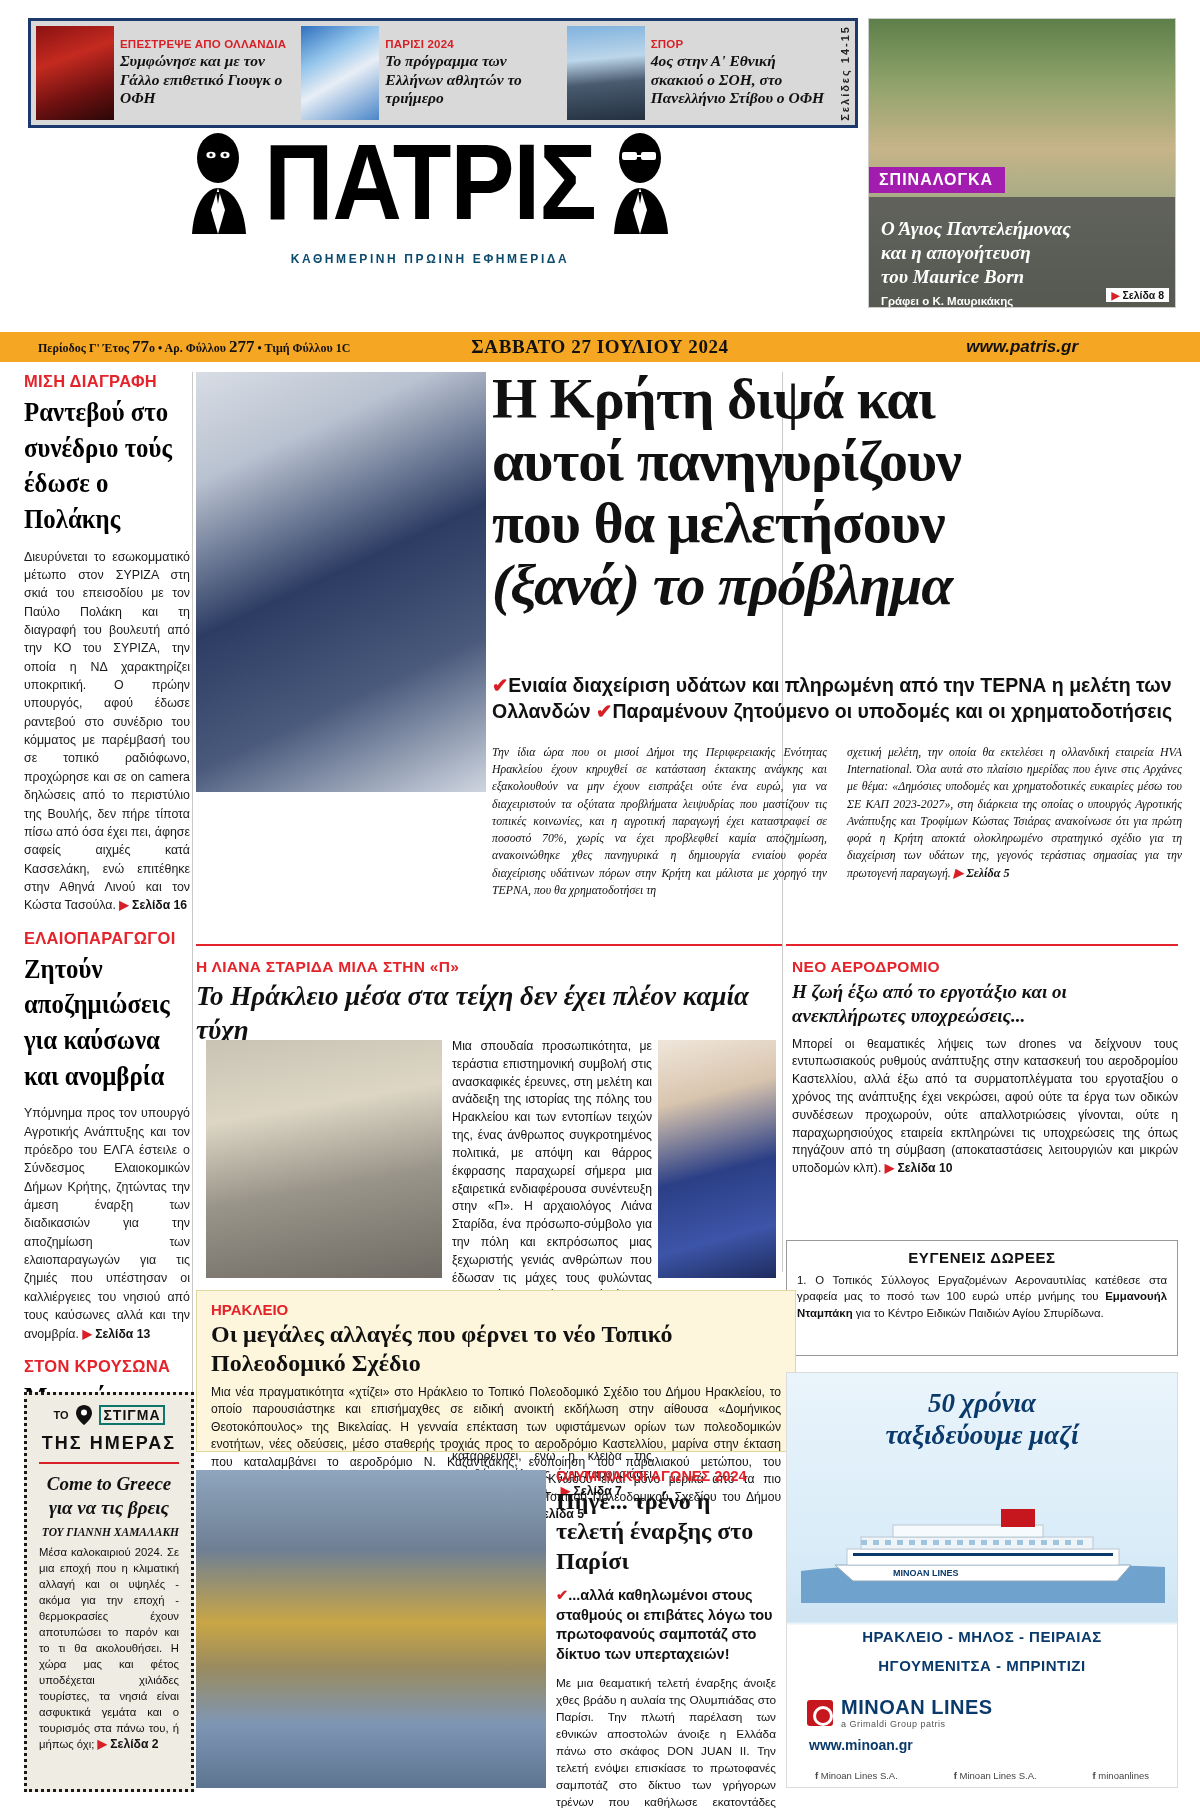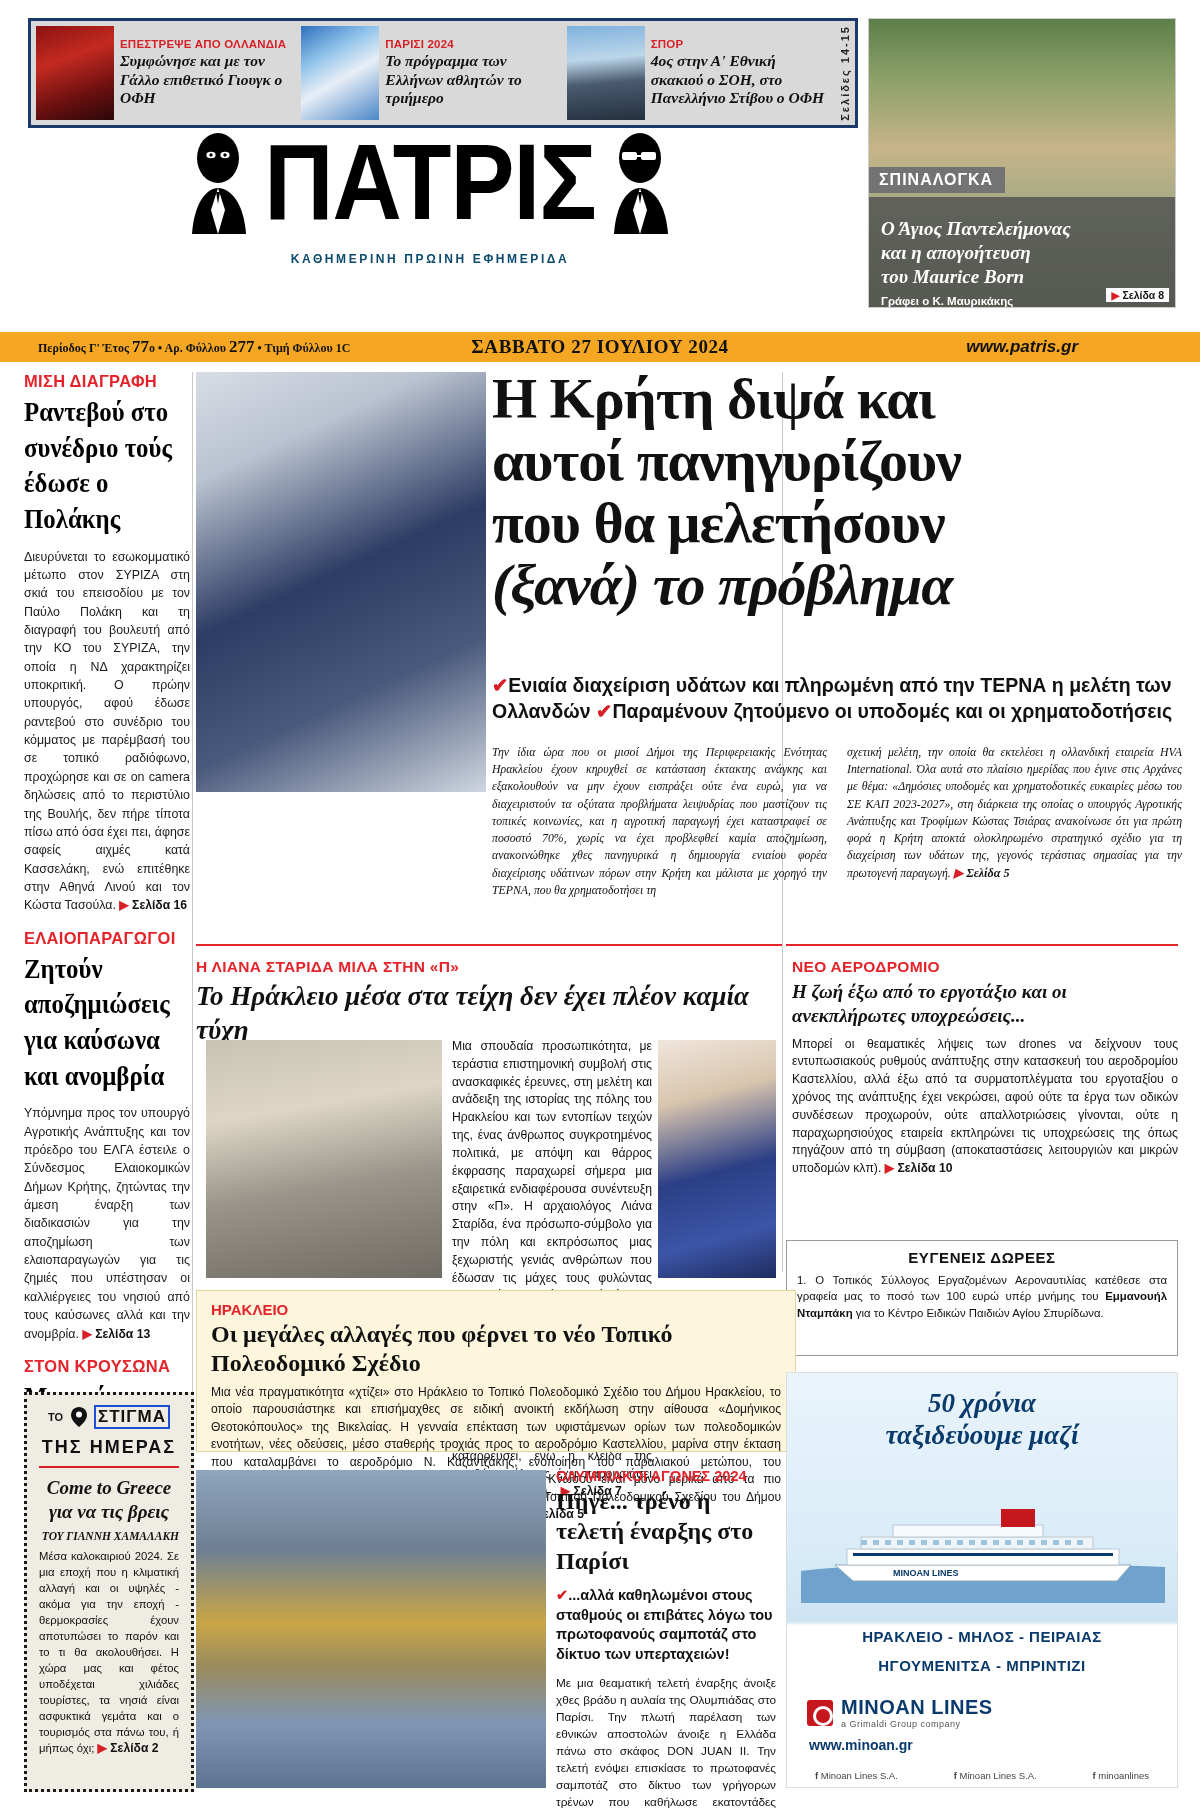--- a/index.html
+++ b/index.html
@@ -45,21 +45,21 @@
   .ph-woman { background:linear-gradient(165deg,#efe6db 0%,#d9c5ae 25%,#2b3f86 55%,#3d55a8 80%,#1e2c5e 100%); }
   .ph-boat { background:linear-gradient(180deg,#8fa6be 0%,#6e7f94 25%,#c9a646 48%,#9a8b5f 62%,#7e96b4 80%,#5d7491 100%); }
 
   
   .promo {
     position:absolute; left:868px; top:18px; width:308px; height:290px;
     overflow:hidden; border:1px solid #ccc;
   }
   .promo-img { position:absolute; inset:0; }
   .promo-badge {
-    position:absolute; left:0; top:148px; background:#737373; color:#fff;
+    position:absolute; left:0; top:148px; background:#a21caf; color:#fff;
     font-size:16px; font-weight:700; letter-spacing:1px; padding:4px 12px 4px 10px;
   }
   .promo-body {
     position:absolute; left:0; right:0; top:178px; bottom:0;
     background:rgba(80,80,80,.82); color:#fff; padding:20px 10px 6px 12px;
   }
   .promo-body .l {
     font-family:"Liberation Serif", serif; font-style:italic; font-weight:700;
     font-size:19px; line-height:1.26; display:block;
   }
@@ -116,22 +116,22 @@
   .stigma {
     position:absolute; left:24px; top:1392px; width:170px; height:400px;
     background:#efece3;
     border:3px dotted #1a1a1a;
     padding:10px 12px;
   }
   .stigma-top { text-align:center; }
   .stigma-to { font-size:11px; font-weight:700; vertical-align:middle; }
   .stigma-pin { display:inline-block; vertical-align:middle; margin:0 3px; }
   .stigma-word {
-    display:inline-block; border:2px solid #1d4ed8; padding:0 2px;
-    font-size:17px; font-weight:700; letter-spacing:1px; vertical-align:middle;
+    display:inline-block; border:2px solid #0f766e; padding:0 2px;
+    font-size:14px; font-weight:700; letter-spacing:1px; vertical-align:middle;
   }
   .stigma-sub { font-size:18px; font-weight:700; letter-spacing:2px; text-align:center; margin-top:8px; }
   .stigma-rule { border:0; border-top:2px solid #d81f26; margin:8px 0 8px; }
   .stigma-title {
     font-family:"Liberation Serif", serif; font-weight:700; font-style:italic;
     font-size:19px; line-height:1.25; text-align:center;
   }
   .stigma-by {
     font-family:"Liberation Serif", serif; font-weight:700; font-style:italic;
     font-size:11.5px; text-align:right; margin:6px 0 6px;
@@ -475,21 +475,21 @@
 
     <div class="min-ports">
       <div>ΗΡΑΚΛΕΙΟ - ΜΗΛΟΣ - ΠΕΙΡΑΙΑΣ</div>
       <div>ΗΓΟΥΜΕΝΙΤΣΑ - ΜΠΡΙΝΤΙΖΙ</div>
     </div>
 
     <div class="min-logo">
       <div class="min-logo-mark"></div>
       <div>
         <div class="min-logo-txt">MINOAN LINES</div>
-        <div class="min-logo-sub">a Grimaldi Group company</div>
+        <div class="min-logo-sub">a Grimaldi Group patris</div>
       </div>
     </div>
 
     <div class="min-url">www.minoan.gr</div>
 
     <div class="min-foot">
       <span>Minoan Lines S.A.</span>
       <span>Minoan Lines S.A.</span>
       <span>minoanlines</span>
     </div>

